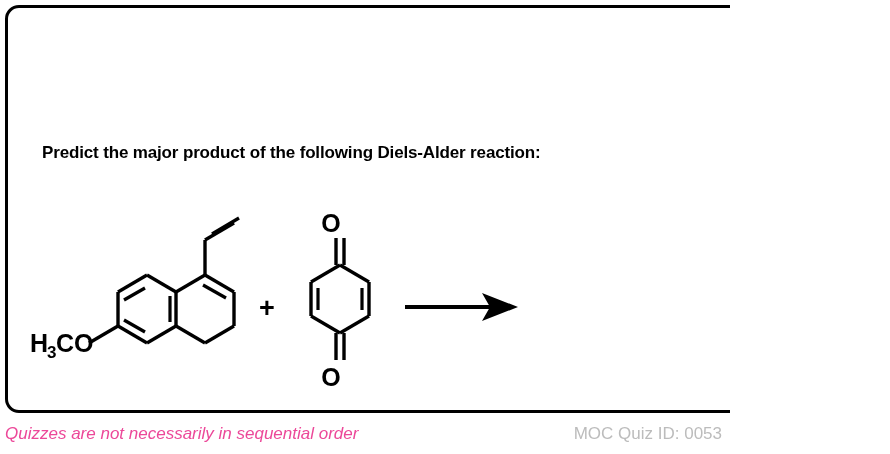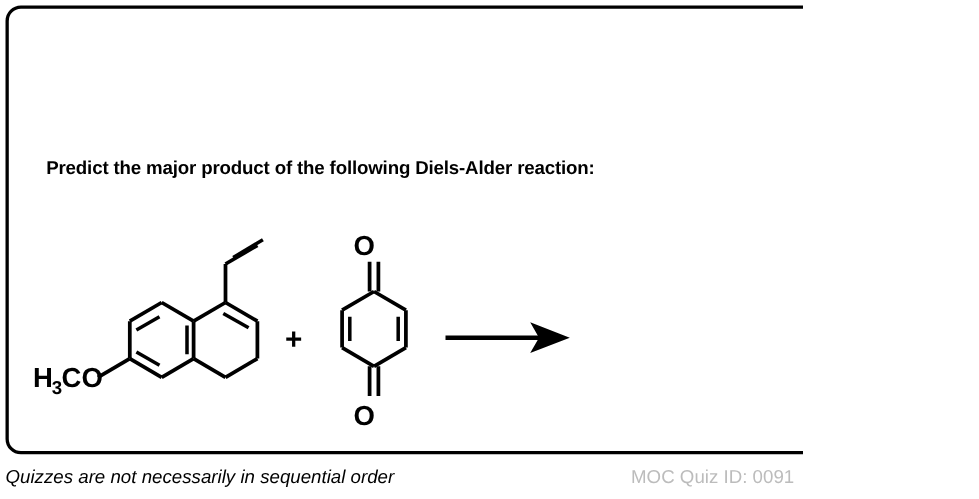--- a/index.html
+++ b/index.html
@@ -83,21 +83,21 @@
     font-weight: bold;
     fill: #000000;
   }
   
   #footer-left {
     position: absolute;
     left: 5px;
     top: 424px;
     font-size: 17px;
     font-style: italic;
-    color: #000000;
+    color: #ec4899;
     white-space: nowrap;
   }
   #footer-right {
     position: absolute;
     right: 8px;
     top: 424px;
     font-size: 17px;
     color: #bcbcbc;
     white-space: nowrap;
   }
@@ -176,15 +176,15 @@
       <g>
         <line x1="405" y1="117" x2="497" y2="117" stroke="#000000" stroke-width="4"></line>
         <path d="M518,117 L482,103 L490,117 L482,131 Z" fill="#000000"></path>
       </g>
 
     </svg>
   </div>
 
   <div id="footer-left">Quizzes are not necessarily in sequential order</div>
 
-  <div id="footer-right">MOC Quiz ID: 0091</div>
+  <div id="footer-right">MOC Quiz ID: 0053</div>
 
 </div>
 
 </body></html>

